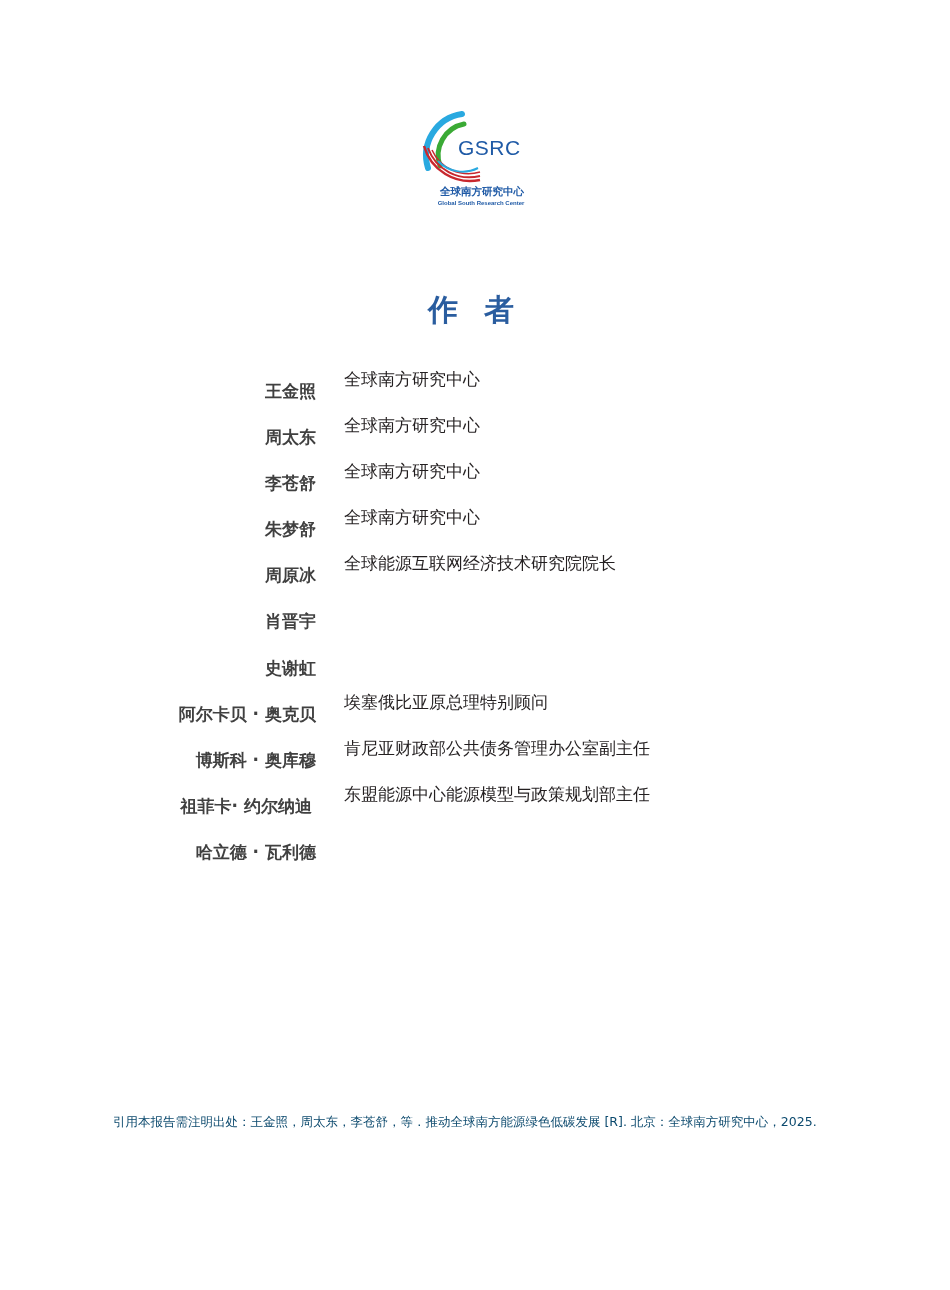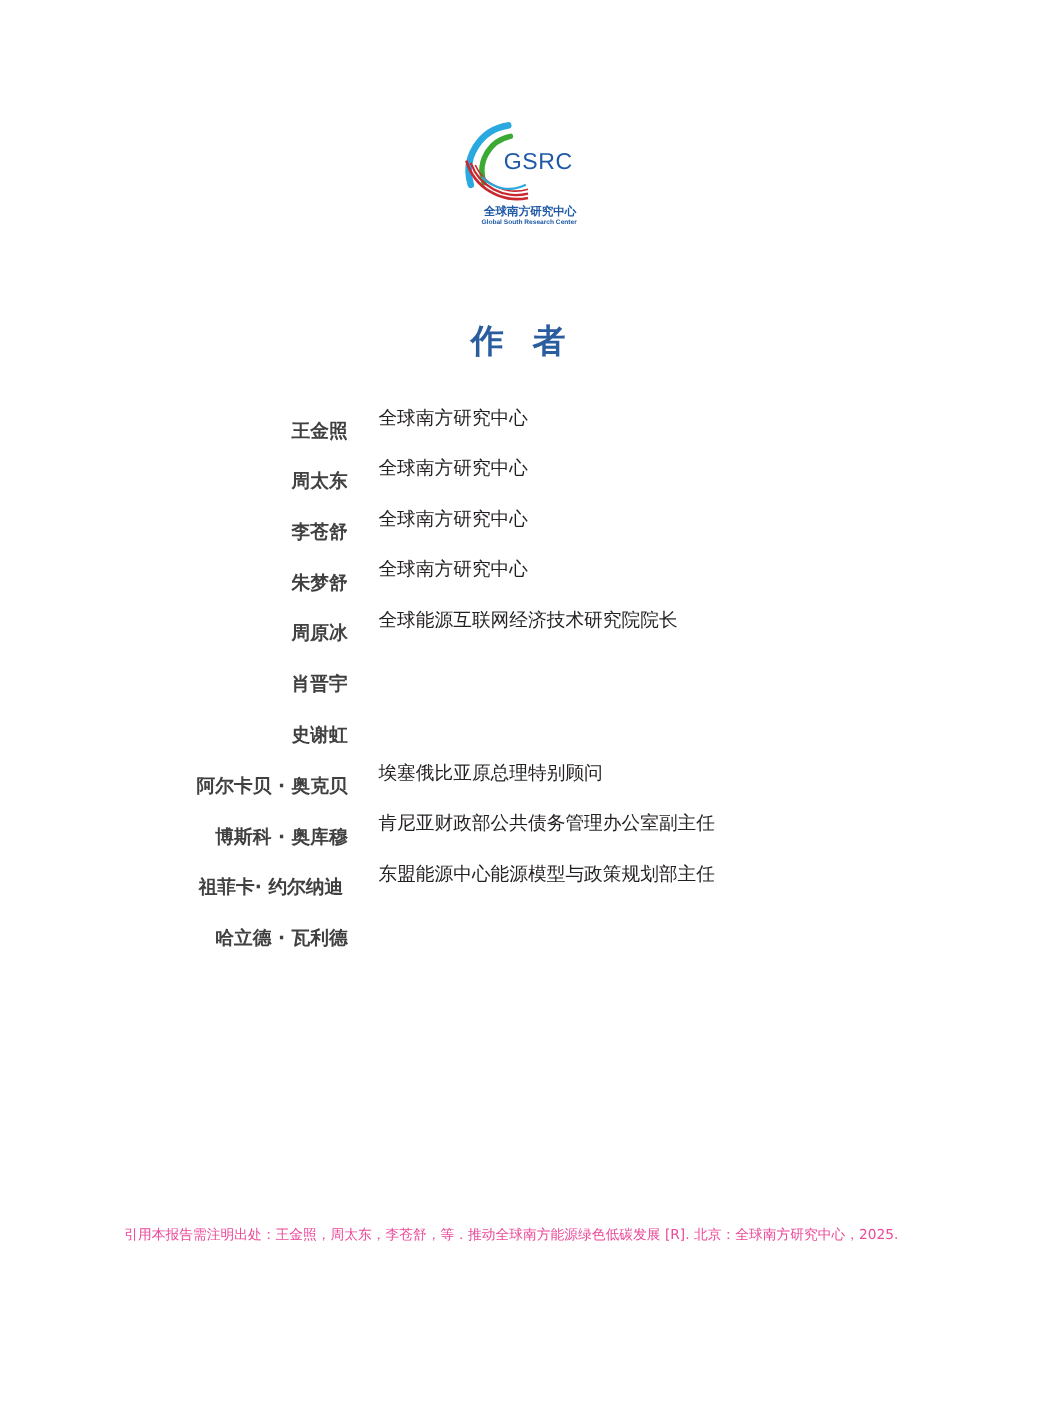--- a/index.html
+++ b/index.html
@@ -12,21 +12,21 @@
   .logo-cn { position: absolute; left: 14px; top: 79px; width: 100px; text-align: center; font-size: 10.5px; font-weight: bold; color: #1f5aa6; white-space: nowrap; }
   .logo-en { position: absolute; left: 6px; top: 94px; width: 114px; text-align: center; font-family: "Liberation Sans", sans-serif; font-size: 6px; font-weight: bold; color: #1f5aa6; white-space: nowrap; }
 
   .title { position: absolute; left: 0; top: 290px; width: 950px; text-align: center; font-size: 30px; font-weight: bold; color: #2a5d9f; letter-spacing: 26px; padding-left: 18px; }
 
   .authors { position: absolute; left: 0; top: 368px; width: 950px; }
   .author-row { position: absolute; left: 0; width: 950px; height: 26px; }
   .author-name { position: absolute; right: 634px; top: 12px; font-size: 17px; font-weight: bold; color: #404040; white-space: nowrap; }
   .author-aff { position: absolute; left: 344px; top: 0; font-size: 17px; color: #231f20; white-space: nowrap; }
 
-  .footer { position: absolute; left: 113px; top: 1112px; width: 730px; font-size: 12.5px; color: #ec4899; line-height: 20px; }
+  .footer { position: absolute; left: 113px; top: 1112px; width: 730px; font-size: 12.5px; color: #0c4a6e; line-height: 20px; }
   .footer p { margin-bottom: 8px; }
 </style>
 </head>
 <body>
 
 <div class="logo">
   <svg width="115" height="108" viewBox="0 0 115 108">
     <path d="M44 8 A42 42 0 0 0 10 62" fill="none" stroke="#29a9e0" stroke-width="6" stroke-linecap="round"></path>
     <path d="M46 18 A32 32 0 0 0 22 60" fill="none" stroke="#3aaa35" stroke-width="5" stroke-linecap="round"></path>
     <path d="M6 40 A48 48 0 0 0 62 74" fill="none" stroke="#c8282e" stroke-width="2.5"></path>

